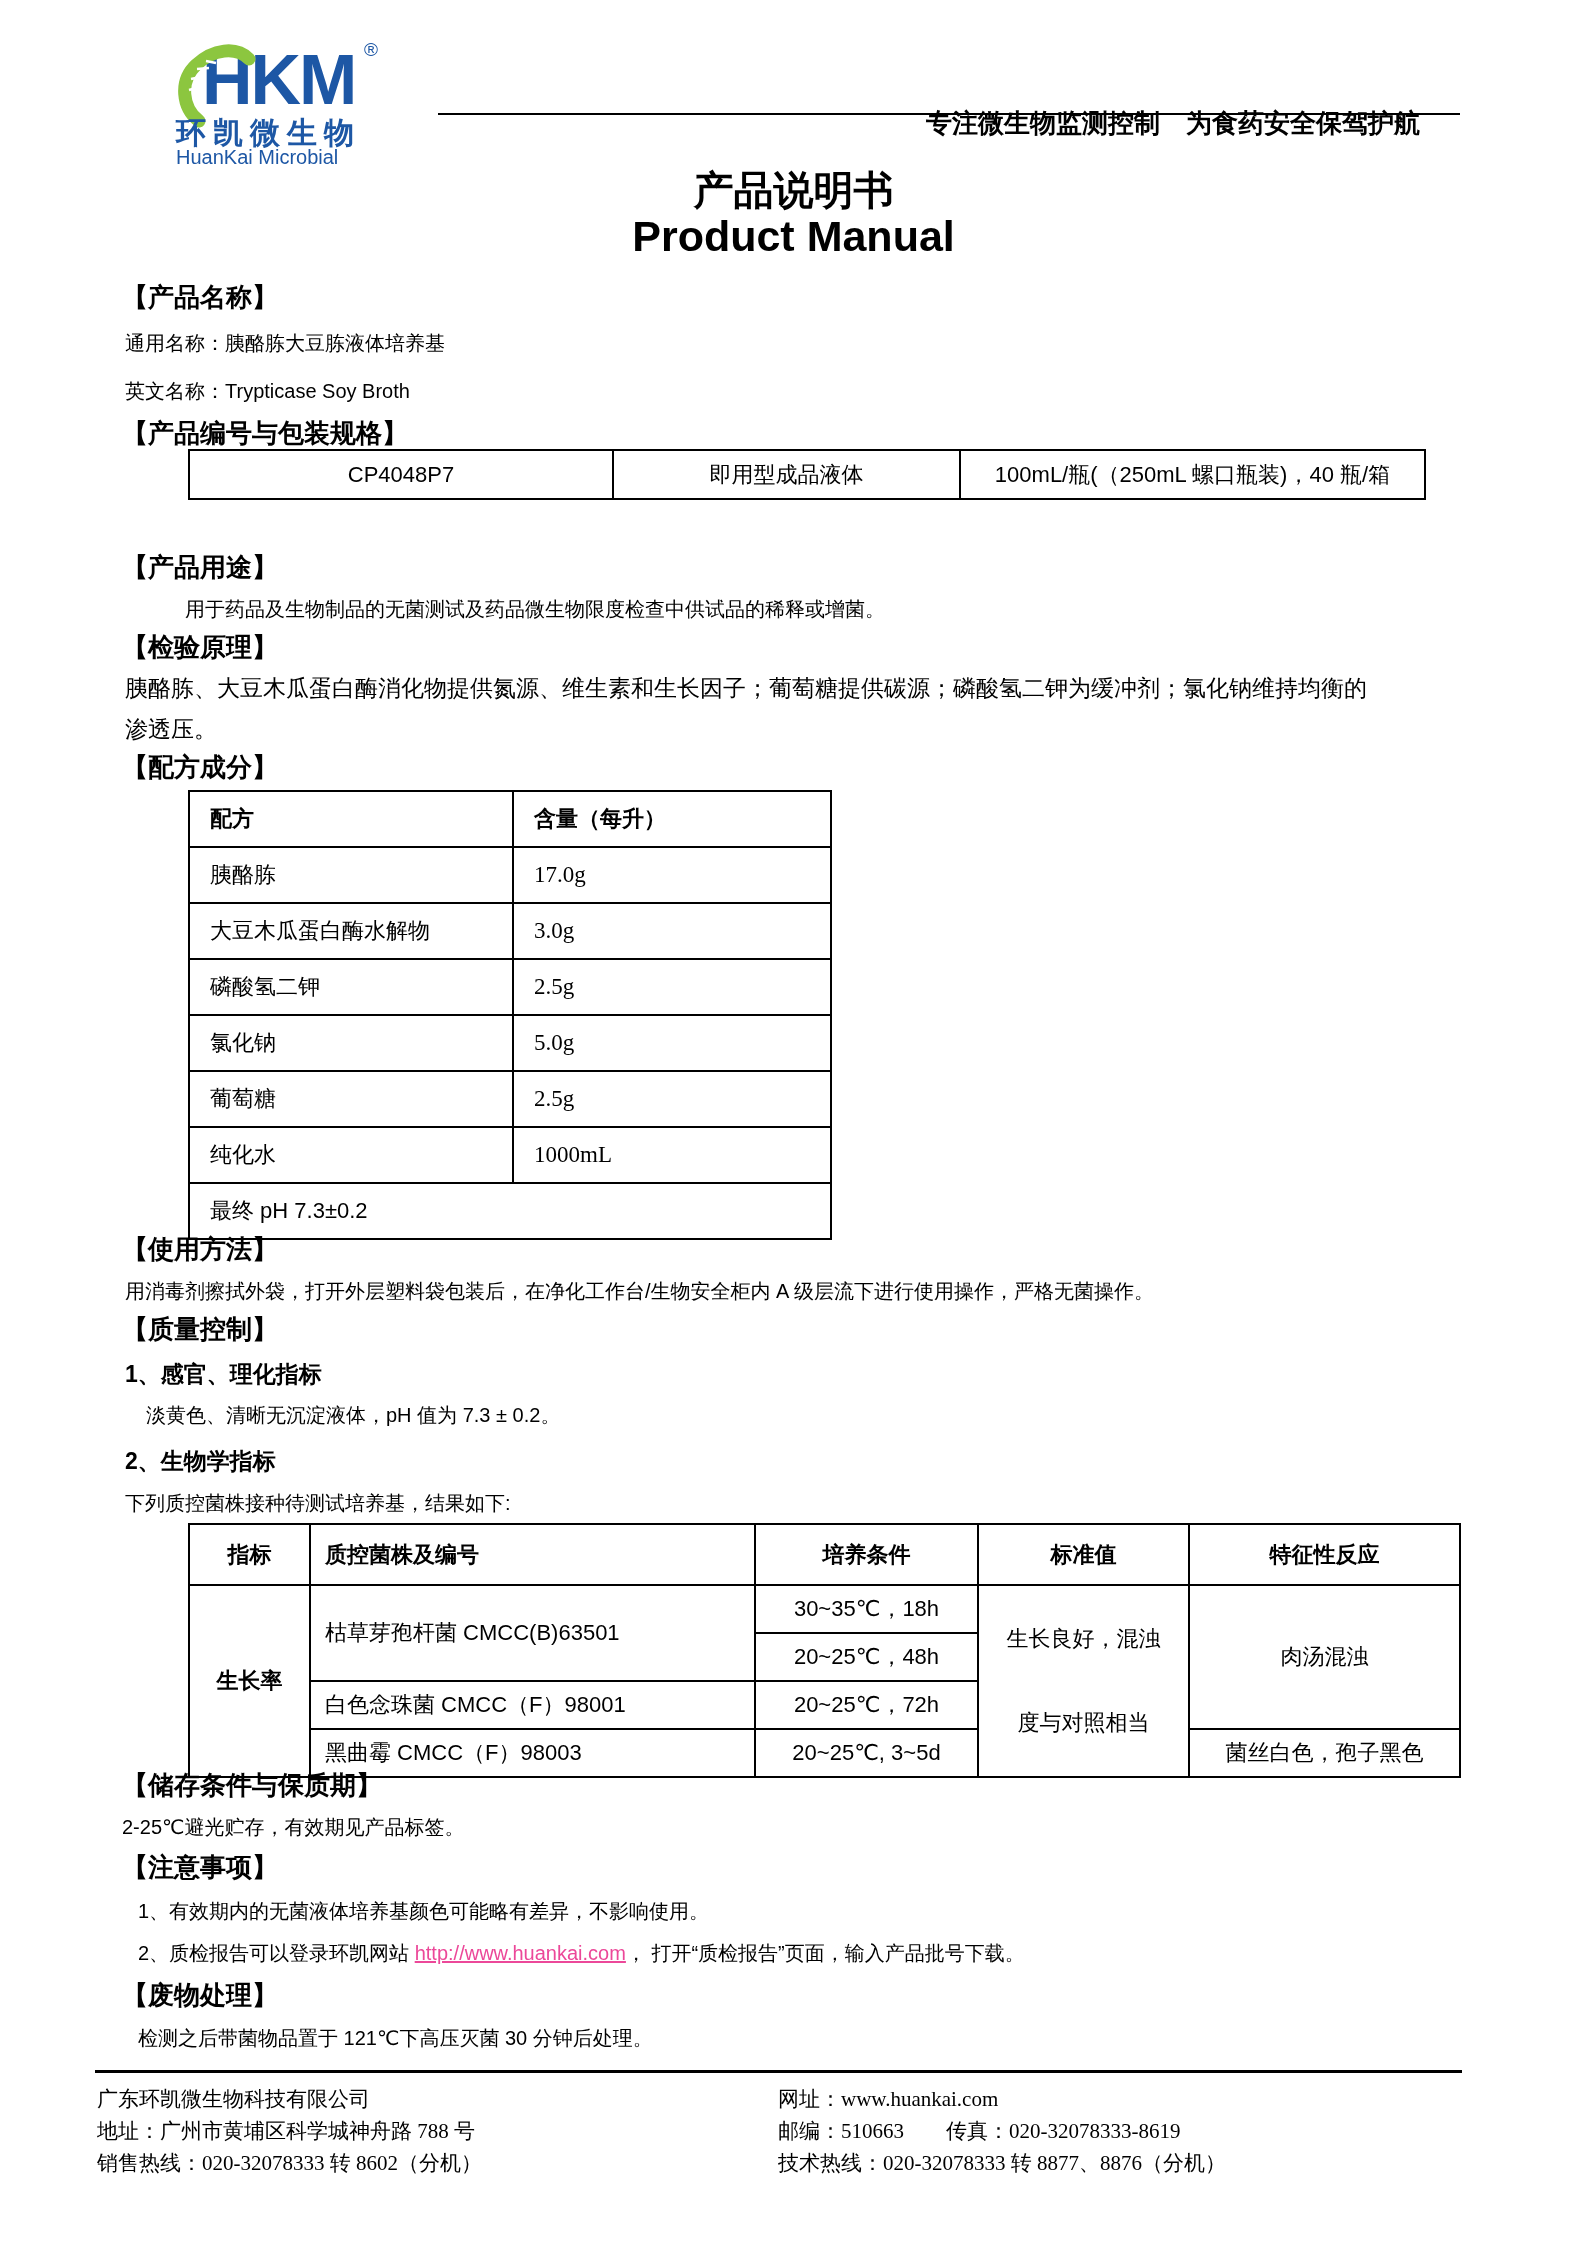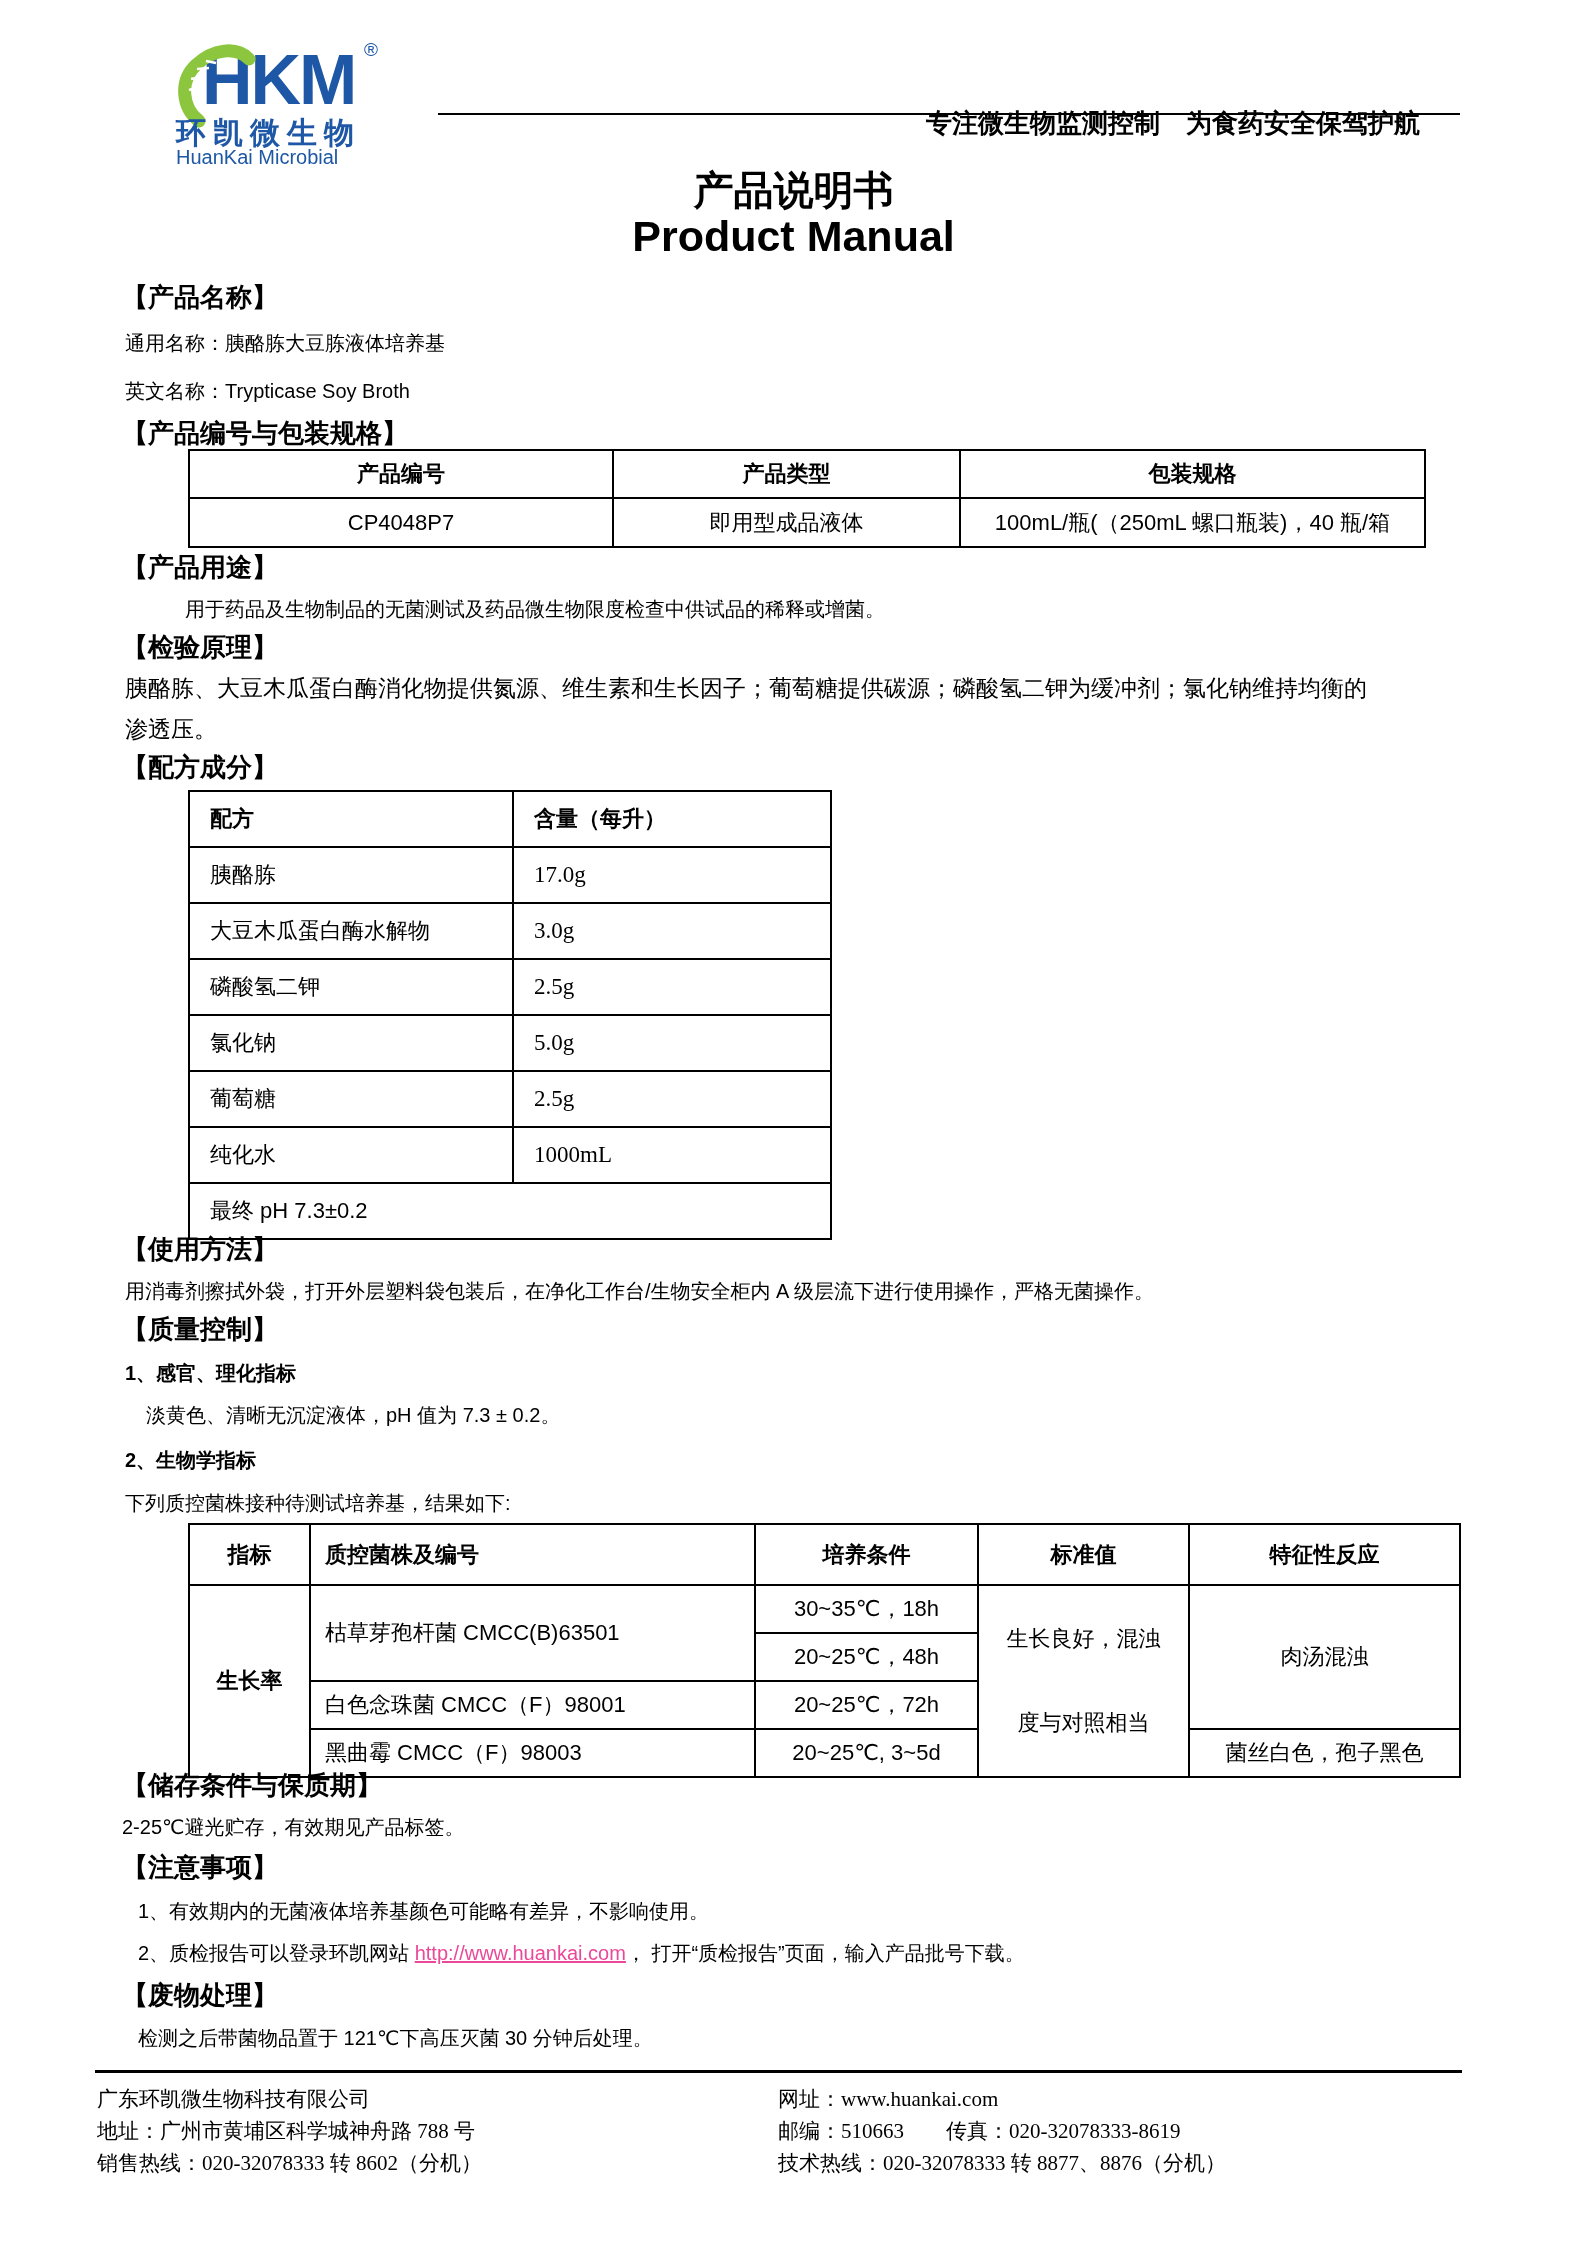--- a/index.html
+++ b/index.html
@@ -1,20 +1,20 @@
 <!DOCTYPE html>
 <html><head>
 <meta charset="utf-8">
 <style>
   html,body{margin:0;padding:0;background:#888;}
   .page{position:relative;width:1587px;height:2245px;background:#ffffff;margin:0 auto;
         font-family:"Liberation Sans","DejaVu Sans",sans-serif;color:#000;overflow:hidden;}
   .abs{position:absolute;}
   .h2{font-size:26px;font-weight:bold;line-height:1.2;white-space:nowrap;}
-  .h3{font-size:20px;font-weight:bold;line-height:1.2;white-space:nowrap;}
+  .h3{font-size:23px;font-weight:bold;line-height:1.2;white-space:nowrap;}
   .body{font-size:20px;line-height:1.35;white-space:nowrap;}
   .wrapbody{font-size:23px;line-height:41px;white-space:normal;}
   .rule{background:#000;}
   
   table{border-collapse:collapse;table-layout:fixed;}
   th,td{border:2px solid #000;font-size:22px;font-weight:normal;overflow:hidden;}
   th{font-weight:bold;}
   .pkg-table th{height:44px;text-align:center;}
   .pkg-table td{height:45px;text-align:center;}
   .formula-table th,.formula-table td{height:52px;text-align:left;padding-left:20px;}
@@ -61,25 +61,20 @@
   <div class="abs body" style="left:125px;top:378px;">英文名称：Trypticase Soy Broth</div>
 
   <div class="abs h2" style="left:122px;top:418px;">【产品编号与包装规格】</div>
   <table class="abs pkg-table" style="left:188px;top:449px;width:1236px;">
     <colgroup>
         <col style="width:424px">
         <col style="width:347px">
         <col style="width:465px">
       </colgroup>
     <tbody>
-        <tr>
-      <th>产品编号</th>
-      <th>产品类型</th>
-      <th>包装规格</th>
-    </tr>
     <tr>
       <td>CP4048P7</td>
       <td>即用型成品液体</td>
       <td>100mL/瓶(（250mL 螺口瓶装)，40 瓶/箱</td>
     </tr>
   </tbody>
     </table>
 
   <div class="abs h2" style="left:122px;top:552px;">【产品用途】</div>
   <div class="abs body" style="left:138px;top:596px;margin-left:47px;">用于药品及生物制品的无菌测试及药品微生物限度检查中供试品的稀释或增菌。</div>

